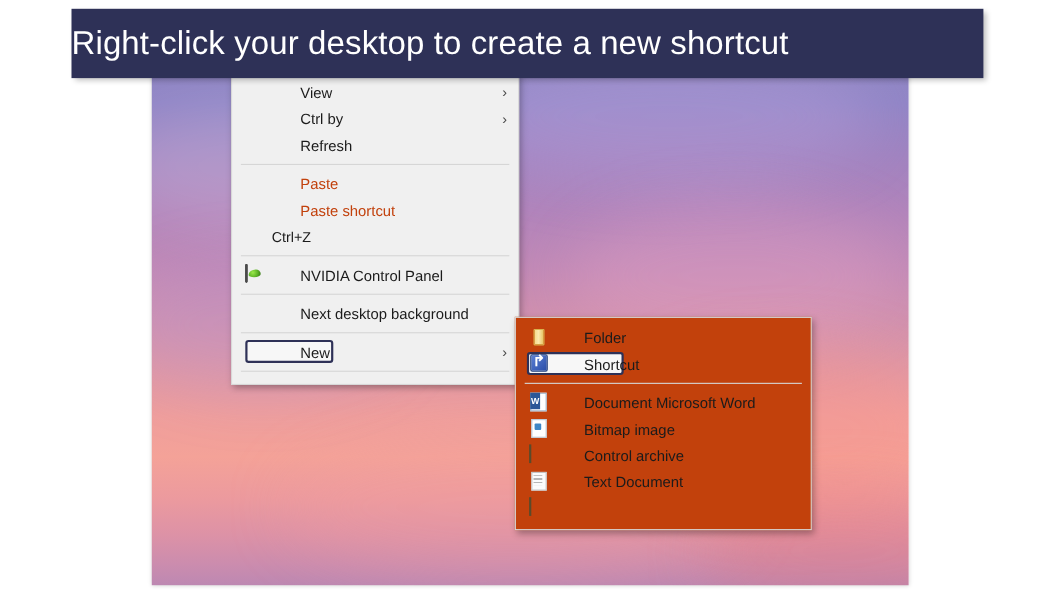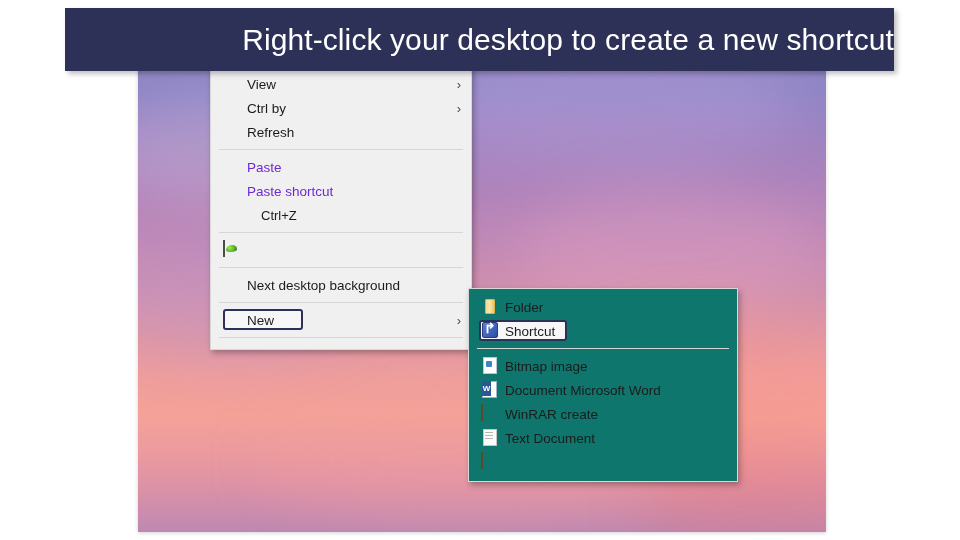--- a/index.html
+++ b/index.html
@@ -18,21 +18,21 @@
   
   #banner {
     position: absolute;
     left: 65px;
     top: 8px;
     width: 829px;
     height: 63px;
     background: #2e3157;
     display: flex;
     align-items: center;
-    justify-content: flex-end;
+    justify-content: flex-start;
     box-shadow: 3px 3px 5px rgba(0,0,0,0.25);
   }
   #banner-text {
     color: #ffffff;
     font-size: 30px;
     font-weight: 400;
     letter-spacing: 0.1px;
     white-space: nowrap;
     font-family: "Liberation Sans", sans-serif;
   }
@@ -96,26 +96,25 @@
   }
   .mi .ico {
     width: 18px;
     height: 18px;
     margin-right: 6px;
     flex: 0 0 18px;
     display: inline-block;
     position: relative;
   }
   .mi .ico.blank { background: none; }
-  .mi .lbl { flex: 1 1 auto; }
-  .mi.disabled .lbl { color: #6d28d9; }
+  .mi .lbl { flex: 1 1 auto; margin-left: 26px; }
+  .mi.disabled .lbl { color: #c2410c; }
   .mi .accel {
     color: #1b1b1b;
     font-size: 13px;
-    margin-left: 14px;
   }
   .mi .chev {
     position: absolute;
     right: 10px;
     top: 50%;
     transform: translateY(-50%);
     font-size: 13px;
     color: #4b4b4b;
   }
   .sep {
@@ -139,21 +138,21 @@
     position: relative;
     z-index: 2;
   }
 
   
   #submenu {
     position: absolute;
     left: 468px;
     top: 288px;
     width: 270px;
-    background: #0f766e;
+    background: #c2410c;
     border: 1px solid #d8d8d8;
     box-shadow: 2px 3px 6px rgba(0,0,0,0.30);
     padding: 6px 0 7px 0;
     box-sizing: border-box;
   }
   #submenu .mi { padding-left: 12px; height: 24px; }
   #submenu .mi.selected .selbox {
     left: 10px;
     width: 88px;
     top: 1px;
@@ -376,20 +375,21 @@
       <span class="ico blank"></span>
       <span class="lbl">Paste shortcut</span>
     </div>
     <div class="mi">
       <span class="ico blank"></span>
       <span class="accel">Ctrl+Z</span>
     </div>
     <div class="sep"></div>
     <div class="mi">
       <span class="ico"><span class="ic-nvidia"></span></span>
+      <span class="lbl">NVIDIA Control Panel</span>
     </div>
     <div class="sep"></div>
     <div class="mi">
       <span class="ico blank"></span>
       <span class="lbl">Next desktop background</span>
     </div>
     <div class="sep"></div>
     <div class="mi selected">
       <div class="selbox"></div>
       <span class="ico blank"></span>
@@ -404,30 +404,30 @@
       <span class="ico"><span class="ic-folder"></span></span>
       <span class="lbl">Folder</span>
     </div>
     <div class="mi selected">
       <div class="selbox"></div>
       <span class="ico"><span class="ic-shortcut"></span></span>
       <span class="lbl">Shortcut</span>
     </div>
     <div class="sep"></div>
     <div class="mi">
+      <span class="ico"><span class="ic-word"></span></span>
+      <span class="lbl">Document Microsoft Word</span>
+    </div>
+    <div class="mi">
       <span class="ico"><span class="ic-bitmap"></span></span>
       <span class="lbl">Bitmap image</span>
     </div>
     <div class="mi">
-      <span class="ico"><span class="ic-word"></span></span>
-      <span class="lbl">Document Microsoft Word</span>
-    </div>
-    <div class="mi">
       <span class="ico"><span class="ic-winrar"></span></span>
-      <span class="lbl">WinRAR create</span>
+      <span class="lbl">Control archive</span>
     </div>
     <div class="mi">
       <span class="ico"><span class="ic-text"></span></span>
       <span class="lbl">Text Document</span>
     </div>
     <div class="mi">
       <span class="ico"><span class="ic-winrar"></span></span>
     </div>
   </div>
 

